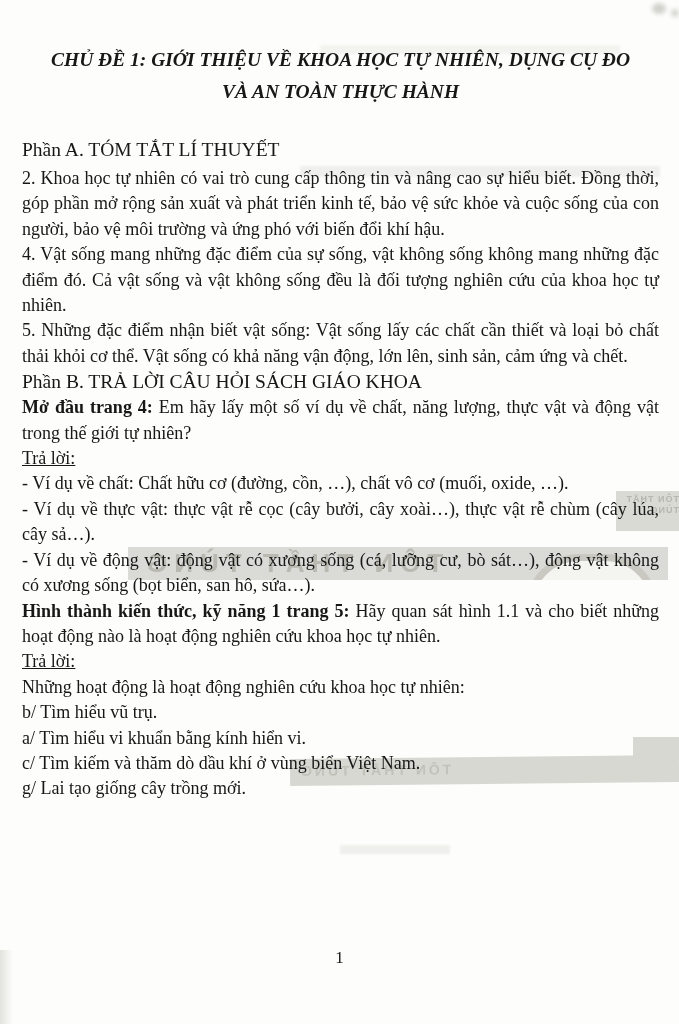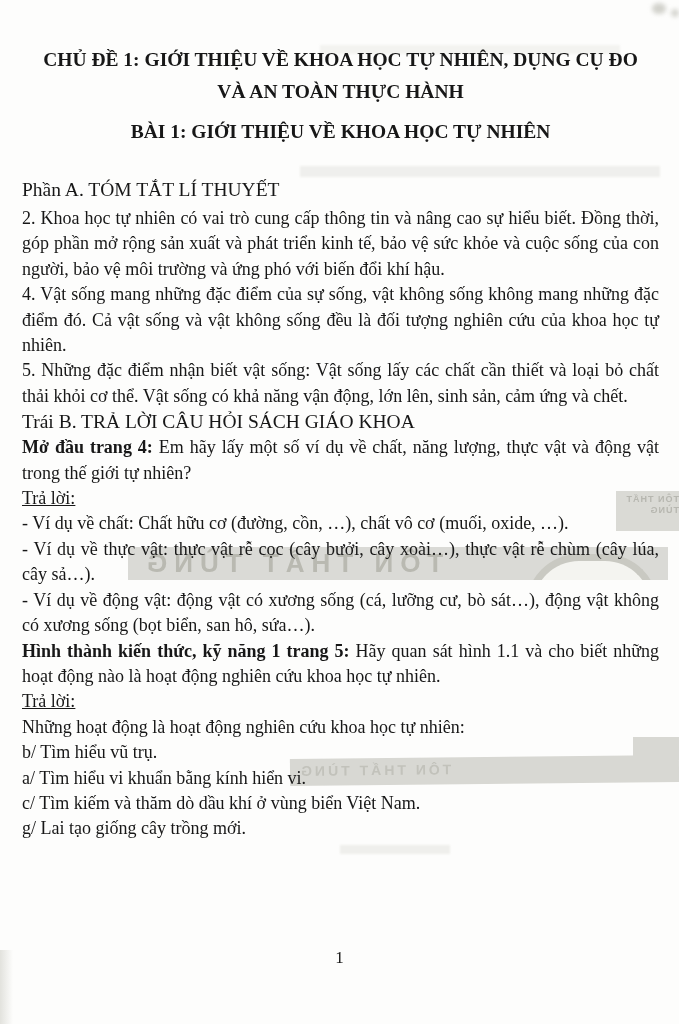--- a/index.html
+++ b/index.html
@@ -54,21 +54,21 @@
   .bleed-1 { left:300px; top:166px; width:360px; height:11px; background:rgba(205,205,197,0.28); filter:blur(1px); }
   .bleed-2 { left:320px; top:45px;  width:300px; height:9px;  background:rgba(208,208,200,0.22); filter:blur(1px); }
   .bleed-3 { left:340px; top:845px; width:110px; height:9px;  background:rgba(208,208,200,0.30); filter:blur(1px); }
 
   
   .content { position:absolute; z-index:1; left:22px; right:20px; top:0; }
   .doc-title {
     margin-top:44px; text-align:center; font-weight:bold;
     font-size:19.5px; line-height:32px;
   }
-  .doc-title div { margin:8px; }
+  .doc-title div { margin:16px;font-style:italic; }
   .section-heading {
     font-size:19.5px; font-weight:normal; line-height:26px; margin:0;
   }
   .heading-a { margin-top:29px; margin-bottom:3px; }
   .body-p {
     font-size:18px; line-height:25.4px; text-align:justify; margin:0;
   }
   .lead { font-weight:bold; }
   .answer-label { font-weight:normal; text-decoration:underline; }
   .page-number {
@@ -96,29 +96,28 @@
   <div class="artifact speck-1"></div>
   <div class="artifact speck-2"></div>
   <div class="artifact bleed-1"></div>
   <div class="artifact bleed-2"></div>
   <div class="artifact bleed-3"></div>
 
   <div class="content">
 
     <div class="doc-title">
       <div>CHỦ ĐỀ 1: GIỚI THIỆU VỀ KHOA HỌC TỰ NHIÊN, DỤNG CỤ ĐO VÀ AN TOÀN THỰC HÀNH</div>
-      <div>BÀI 1: GIỚI THIỆU VỀ KHOA HỌC TỰ NHIÊN</div>
     </div>
 
     <p class="section-heading heading-a">Phần A. TÓM TẮT LÍ THUYẾT</p>
     <p class="body-p">2. Khoa học tự nhiên có vai trò cung cấp thông tin và nâng cao sự hiểu biết. Đồng thời, góp phần mở rộng sản xuất và phát triển kinh tế, bảo vệ sức khỏe và cuộc sống của con người, bảo vệ môi trường và ứng phó với biến đổi khí hậu.</p>
     <p class="body-p">4. Vật sống mang những đặc điểm của sự sống, vật không sống không mang những đặc điểm đó. Cả vật sống và vật không sống đều là đối tượng nghiên cứu của khoa học tự nhiên.</p>
     <p class="body-p">5. Những đặc điểm nhận biết vật sống: Vật sống lấy các chất cần thiết và loại bỏ chất thải khỏi cơ thể. Vật sống có khả năng vận động, lớn lên, sinh sản, cảm ứng và chết.</p>
 
-    <p class="section-heading">Trái B. TRẢ LỜI CÂU HỎI SÁCH GIÁO KHOA</p>
+    <p class="section-heading">Phần B. TRẢ LỜI CÂU HỎI SÁCH GIÁO KHOA</p>
 
     <p class="body-p"><span class="lead">Mở đầu trang 4:</span><span> Em hãy lấy một số ví dụ về chất, năng lượng, thực vật và động vật trong thế giới tự nhiên?</span></p>
     <p class="body-p"><span class="answer-label">Trả lời:</span></p>
     <p class="body-p">- Ví dụ về chất: Chất hữu cơ (đường, cồn, …), chất vô cơ (muối, oxide, …).</p>
     <p class="body-p">- Ví dụ về thực vật: thực vật rễ cọc (cây bưởi, cây xoài…), thực vật rễ chùm (cây lúa, cây sả…).</p>
     <p class="body-p">- Ví dụ về động vật: động vật có xương sống (cá, lưỡng cư, bò sát…), động vật không có xương sống (bọt biển, san hô, sứa…).</p>
 
     <p class="body-p"><span class="lead">Hình thành kiến thức, kỹ năng 1 trang 5:</span><span> Hãy quan sát hình 1.1 và cho biết những hoạt động nào là hoạt động nghiên cứu khoa học tự nhiên.</span></p>
     <p class="body-p"><span class="answer-label">Trả lời:</span></p>
     <p class="body-p">Những hoạt động là hoạt động nghiên cứu khoa học tự nhiên:</p>

